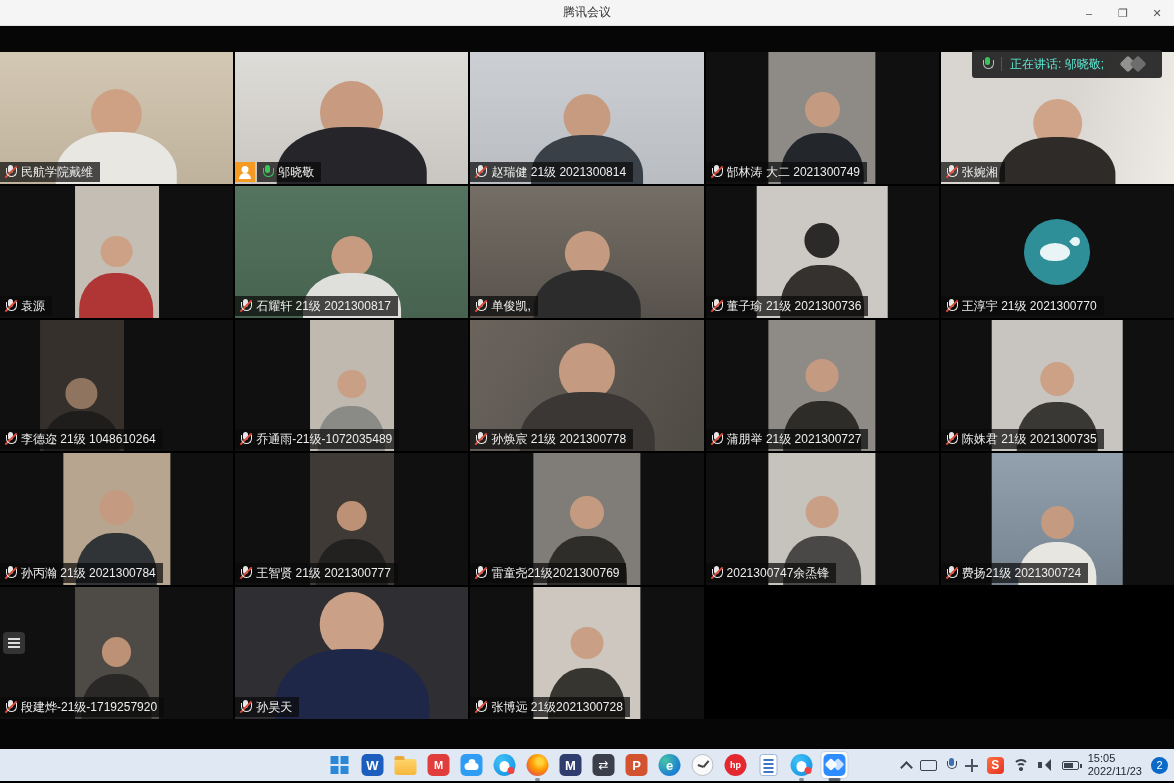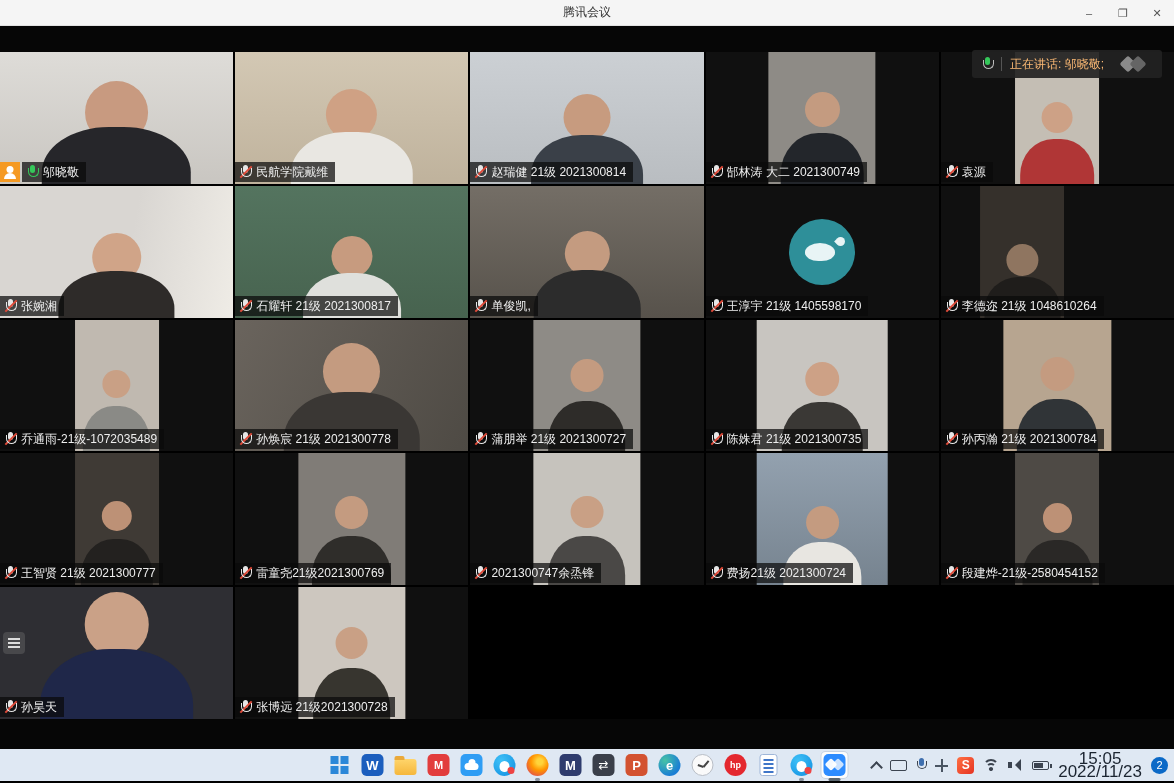--- a/index.html
+++ b/index.html
@@ -88,21 +88,21 @@
 
   
   .banner { position:absolute; top:50px; right:12px; height:28px; display:flex; align-items:center;
     gap:8px; background:rgba(34,34,34,.92); border-radius:3px; padding:0 10px; z-index:5; }
   .banner .bmic { width:11px; height:14px; position:relative; }
   .banner .bmic::before { content:""; position:absolute; left:3px; top:0; width:5px; height:8px;
     border-radius:2.5px; background:#35c75a; }
   .banner .bmic::after { content:""; position:absolute; left:1px; top:3px; width:9px; height:8px;
     border:1px solid #bbb; border-top:none; border-radius:0 0 8px 8px; }
   .banner .sep { width:1px; height:14px; background:#555; }
-  .banner .btext { color:#fdba74; font-size:12px; }
+  .banner .btext { color:#5eead4; font-size:12px; }
   .banner .blogo { position:relative; width:34px; height:18px; opacity:.55; margin-left:6px; }
   .banner .blogo i { position:absolute; top:3px; width:12px; height:12px; background:#cfcfcf;
     transform:rotate(45deg); border-radius:2px; }
   .banner .blogo i:nth-child(1){ left:4px; background:#e2e2e2; }
   .banner .blogo i:nth-child(2){ left:14px; background:#9f9f9f; }
 
   
   .side-widget { position:absolute; left:3px; top:632px; width:22px; height:22px; border-radius:4px;
     background:rgba(120,120,120,.35); color:#ddd; display:flex; align-items:center; justify-content:center;
     z-index:5; }
@@ -191,21 +191,21 @@
   .tr-wifi i:nth-child(1){ width:16px; height:16px; top:0; transform:translateX(-50%) rotate(0deg); }
   .tr-wifi i:nth-child(2){ width:10px; height:10px; top:4px; transform:translateX(-50%) rotate(0deg); }
   .tr-wifi i:nth-child(3){ width:4px; height:4px; top:8px; border:2px solid #3c4450; border-radius:50%; }
   .tr-vol { position:relative; width:15px; height:12px; }
   .tr-vol::before { content:""; position:absolute; left:0; top:3px; width:4px; height:6px; background:#3c4450; }
   .tr-vol::after { content:""; position:absolute; left:1px; top:0; width:0; height:0;
     border:6px solid transparent; border-right:6px solid #3c4450; }
   .tr-batt { position:relative; width:17px; height:9px; border:1.5px solid #3c4450; border-radius:2px; }
   .tr-batt::before { content:""; position:absolute; right:-4px; top:2px; width:2px; height:4px; background:#3c4450; }
   .tr-batt::after { content:""; position:absolute; left:1px; top:1px; bottom:1px; width:9px; background:#3c4450; }
-  .tr-clockblock { text-align:center; font-size:17px; color:#1b2430; line-height:13px; }
+  .tr-clockblock { text-align:left; font-size:11px; color:#1b2430; line-height:13px; }
   .tr-badge { width:17px; height:17px; border-radius:50%; background:#0b69c7; color:#fff;
     font-size:11px; display:flex; align-items:center; justify-content:center; }
 </style>
 </head>
 <body>
 
 <div class="app">
 
   <div class="titlebar">
     <span class="title">腾讯会议</span>
@@ -227,44 +227,44 @@
         <i></i>
       </span>
   </div>
 
   <div class="side-widget">
     <span class="bars"></span>
   </div>
 
   <div class="grid">
 
+    <div class="tile">
+      <div class="video bg-beige">
+          <div class="person" style="--cloth:#e9e7e2;--skin:#cfa184;--w:52%;--h:72%"></div>
+        </div>
+      <div class="label">
+        <span class="mic muted">
+            <i class="slash"></i>
+          </span>
+        <span class="nm">民航学院戴维</span>
+      </div>
+    </div>
+
     <div class="tile active-speaker">
       <div class="video bg-light">
           <div class="person" style="--cloth:#26262a;--skin:#c89a80;--w:64%;--h:78%"></div>
         </div>
       <span class="host-badge"></span>
       <div class="label host-offset">
         <span class="mic active"></span>
         <span class="nm">邬晓敬</span>
       </div>
     </div>
 
     <div class="tile">
-      <div class="video bg-beige">
-          <div class="person" style="--cloth:#e9e7e2;--skin:#cfa184;--w:52%;--h:72%"></div>
-        </div>
-      <div class="label">
-        <span class="mic muted">
-            <i class="slash"></i>
-          </span>
-        <span class="nm">民航学院戴维</span>
-      </div>
-    </div>
-
-    <div class="tile">
       <div class="video bg-office">
           <div class="person" style="--cloth:#3a4048;--skin:#c79b7f;--w:48%;--h:68%"></div>
         </div>
       <div class="label">
         <span class="mic muted">
             <i class="slash"></i>
           </span>
         <span class="nm">赵瑞健 21级 2021300814</span>
       </div>
     </div>
@@ -277,42 +277,42 @@
         </div>
       <div class="label">
         <span class="mic muted">
             <i class="slash"></i>
           </span>
         <span class="nm">郜林涛 大二 2021300749</span>
       </div>
     </div>
 
     <div class="tile">
+      <div class="video bg-bright">
+          <div class="person" style="--cloth:#2e2b29;--skin:#d0a488;--w:50%;--h:64%"></div>
+        </div>
+      <div class="label">
+        <span class="mic muted">
+            <i class="slash"></i>
+          </span>
+        <span class="nm">张婉湘</span>
+      </div>
+    </div>
+
+    <div class="tile">
       <div class="video bg-black">
           <div class="strip s35" style="background:#c4beb4">
             <div class="person" style="--cloth:#b03636;--skin:#cda186;--w:88%;--h:62%"></div>
           </div>
         </div>
       <div class="label">
         <span class="mic muted">
             <i class="slash"></i>
           </span>
         <span class="nm">袁源</span>
-      </div>
-    </div>
-
-    <div class="tile">
-      <div class="video bg-bright">
-          <div class="person" style="--cloth:#2e2b29;--skin:#d0a488;--w:50%;--h:64%"></div>
-        </div>
-      <div class="label">
-        <span class="mic muted">
-            <i class="slash"></i>
-          </span>
-        <span class="nm">张婉湘</span>
       </div>
     </div>
 
     <div class="tile highlight-speaker">
       <div class="video bg-chalk">
           <div class="person" style="--cloth:#dfe0dc;--skin:#c79b7f;--w:42%;--h:62%"></div>
         </div>
       <div class="label">
         <span class="mic muted">
             <i class="slash"></i>
@@ -326,30 +326,43 @@
           <div class="person" style="--cloth:#2c2c2c;--skin:#c49b80;--w:46%;--h:66%"></div>
         </div>
       <div class="label">
         <span class="mic muted">
             <i class="slash"></i>
           </span>
         <span class="nm">单俊凯,</span>
       </div>
     </div>
 
+    <div class="tile">
+      <div class="video bg-black">
+          <div class="strip s55" style="background:#ccc9c4">
+            <div class="person" style="--cloth:#34312e;--skin:#2c2a28;--w:64%;--h:72%"></div>
+          </div>
+        </div>
+      <div class="label">
+        <span class="mic muted">
+            <i class="slash"></i>
+          </span>
+        <span class="nm">董子瑜 21级 2021300736</span>
+      </div>
+    </div>
 
     <div class="tile">
       <div class="video bg-black">
           <div class="avatar-circle"></div>
         </div>
       <div class="label">
         <span class="mic muted">
             <i class="slash"></i>
           </span>
-        <span class="nm">王淳宇 21级 1405598170</span>
+        <span class="nm">王淳宇 21级 2021300770</span>
       </div>
     </div>
 
     <div class="tile">
       <div class="video bg-black">
           <div class="strip s35 bg-dark" style="left:35%">
             <div class="person" style="--cloth:#1f1d1b;--skin:#8f7560;--w:90%;--h:56%"></div>
           </div>
         </div>
       <div class="label">
@@ -488,21 +501,21 @@
     <div class="tile">
       <div class="video bg-black">
           <div class="strip s35 bg-dim">
             <div class="person" style="--cloth:#2a2826;--skin:#bd9176;--w:84%;--h:62%"></div>
           </div>
         </div>
       <div class="label">
         <span class="mic muted">
             <i class="slash"></i>
           </span>
-        <span class="nm">段建烨-21级-2580454152</span>
+        <span class="nm">段建烨-21级-1719257920</span>
       </div>
     </div>
 
     <div class="tile">
       <div class="video bg-face">
           <div class="person" style="--cloth:#1f2749;--skin:#caa187;--w:66%;--h:96%"></div>
         </div>
       <div class="label">
         <span class="mic muted">
             <i class="slash"></i>

